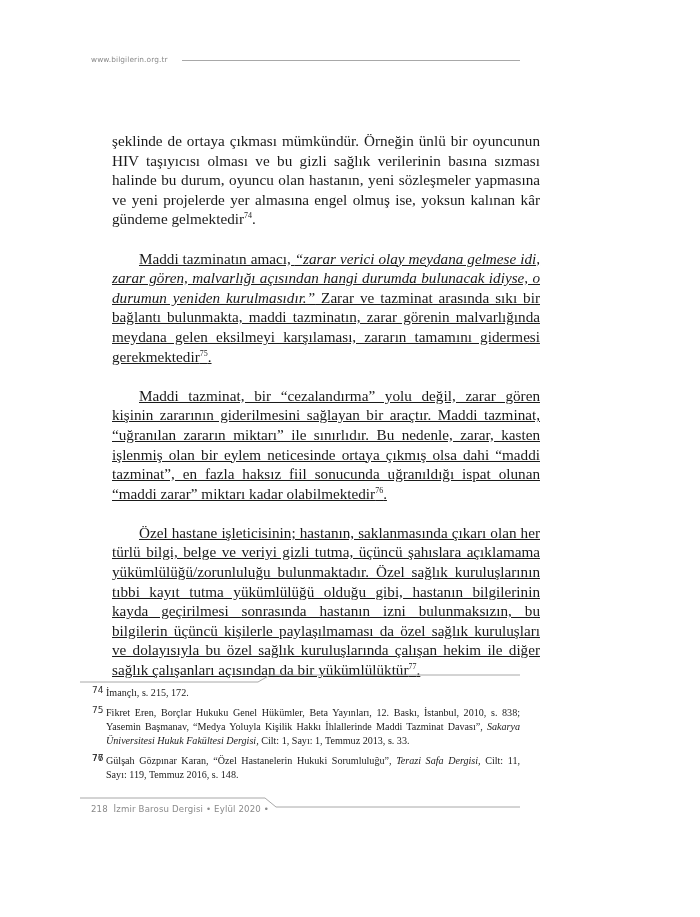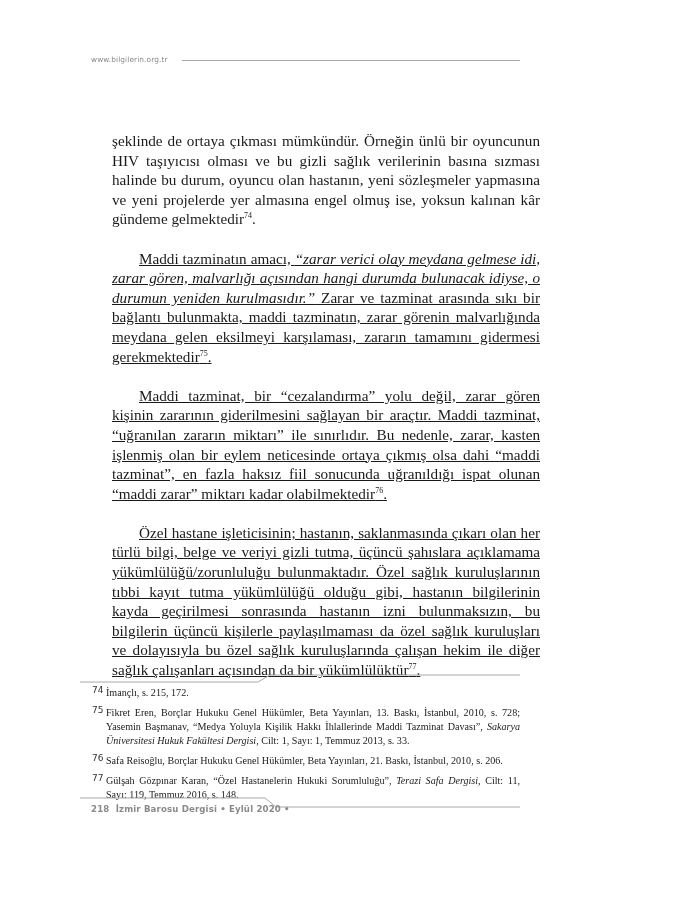--- a/index.html
+++ b/index.html
@@ -15,21 +15,21 @@
     .body-text p + p { margin-top: 19.6px; text-decoration: underline; }
     .body-text sup { font-size: 8px; vertical-align: 6px; line-height: 0; }
     .body-text em { font-style: italic; }
 
     .fn-sep { position: absolute; left: 80px; top: 672px; }
     .footnotes { position: absolute; left: 92px; top: 686px; width: 428px; font-size: 10.1px; line-height: 14.2px; }
     .fn { position: relative; padding-left: 14px; margin-bottom: 5.5px; text-align: justify; }
     .fn-num { position: absolute; left: 0; top: -3px; font-family: "DejaVu Sans", sans-serif; font-size: 9px; color: #333; }
     .fn em { font-style: italic; }
 
-    .footer { position: absolute; left: 91px; top: 803px; font-family: "DejaVu Sans", sans-serif; font-size: 8.6px; color: #8a8a8a; line-height: 12px; letter-spacing: 0.15px; font-weight: bold; }
+    .footer { position: absolute; left: 91px; top: 803px; font-family: "DejaVu Sans", sans-serif; font-size: 8.6px; color: #8a8a8a; line-height: 12px; letter-spacing: 0.15px; }
     .footer-sep { position: absolute; left: 80px; top: 795px; }
   </style>
 </head>
 <body>
 
 <div class="header">
   <span class="header-url">www.bilgilerin.org.tr</span>
 </div>
 <div class="header-rule" style="left:182px; top:60px; width:338px;"></div>
 
@@ -47,25 +47,25 @@
   <polyline points="0,10 178,10 190,3 440,3" fill="none" stroke="#a8a8a8" stroke-width="1"></polyline>
 </svg>
 
 <div class="footnotes">
   <div class="fn">
     <span class="fn-num">74</span>
     <span>İmançlı, s. 215, 172.</span><em></em><span></span>
   </div>
   <div class="fn">
     <span class="fn-num">75</span>
-    <span>Fikret Eren, Borçlar Hukuku Genel Hükümler, Beta Yayınları, 13. Baskı, İstanbul, 2010, s. 728; Yasemin Başmanav, “Medya Yoluyla Kişilik Hakkı İhlallerinde Maddi Tazminat Davası”, </span><em>Sakarya Üniversitesi Hukuk Fakültesi Dergisi,</em><span> Cilt: 1, Sayı: 1, Temmuz 2013, s. 33.</span>
+    <span>Fikret Eren, Borçlar Hukuku Genel Hükümler, Beta Yayınları, 12. Baskı, İstanbul, 2010, s. 838; Yasemin Başmanav, “Medya Yoluyla Kişilik Hakkı İhlallerinde Maddi Tazminat Davası”, </span><em>Sakarya Üniversitesi Hukuk Fakültesi Dergisi,</em><span> Cilt: 1, Sayı: 1, Temmuz 2013, s. 33.</span>
   </div>
   <div class="fn">
     <span class="fn-num">76</span>
-    <span>Safa Reisoğlu, Borçlar Hukuku Genel Hükümler, Beta Yayınları, 21. Baskı, İstanbul, 2010, s. 206.</span><em></em><span></span>
+    <em></em><span></span>
   </div>
   <div class="fn">
     <span class="fn-num">77</span>
     <span>Gülşah Gözpınar Karan, “Özel Hastanelerin Hukuki Sorumluluğu”, </span><em>Terazi Safa Dergisi,</em><span> Cilt: 11, Sayı: 119, Temmuz 2016, s. 148.</span>
   </div>
 </div>
 
 <svg class="footer-sep" width="445" height="16">
   <polyline points="0,3 185,3 196,12 440,12" fill="none" stroke="#a8a8a8" stroke-width="1"></polyline>
 </svg>

